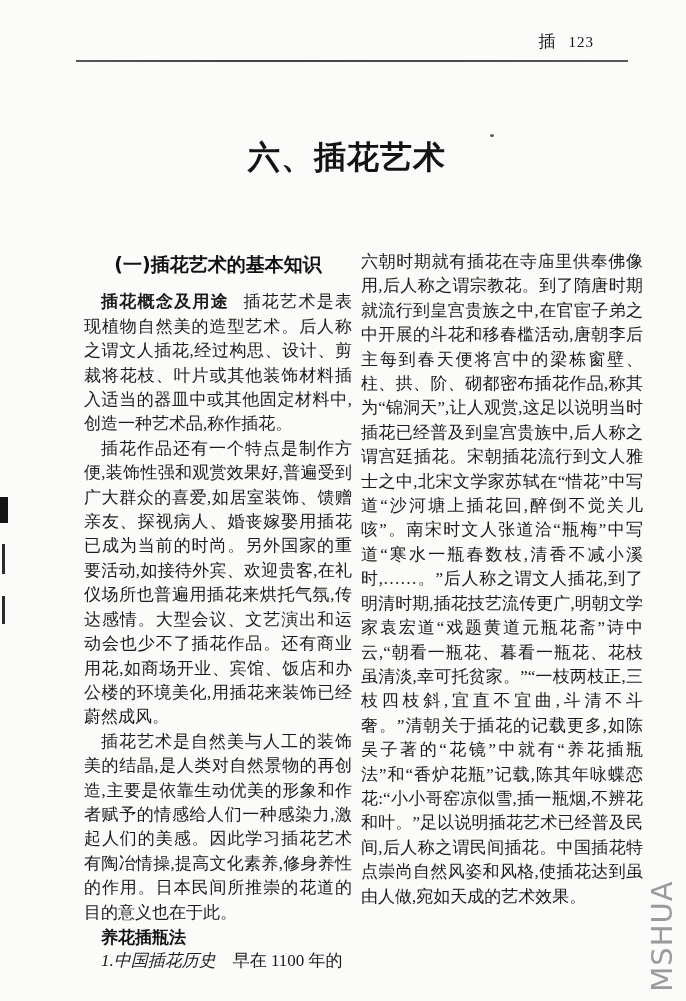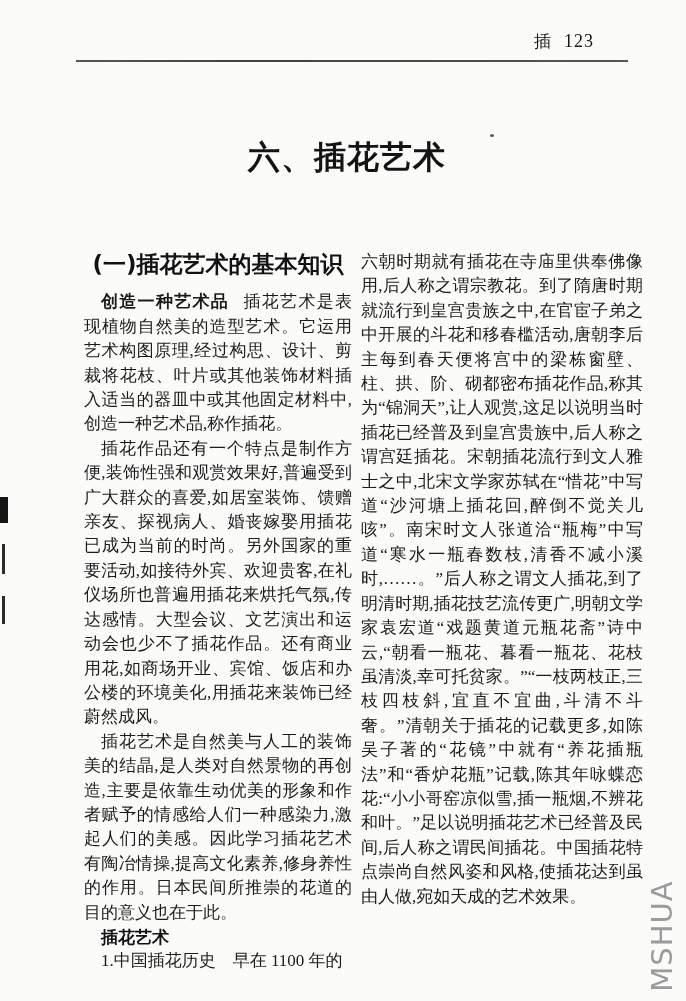--- a/index.html
+++ b/index.html
@@ -10,21 +10,21 @@
     overflow:hidden;
     font-family:"Liberation Serif","DejaVu Serif",serif;
     color:#1b1b1b;
   }
   
   .header{
     position:absolute;top:30px;right:92px;
     display:flex;gap:13px;align-items:baseline;
     font-size:17px;color:#161616;
   }
-  .header .pagenum{font-size:18px;letter-spacing:1px;}
+  .header .pagenum{font-size:15px;letter-spacing:1px;}
   .rule{
     position:absolute;left:76px;top:60px;width:552px;height:2px;
     background:linear-gradient(90deg,#3a3a3a,#222 30%,#2e2e2e 70%,#3a3a3a);
     opacity:.85;
   }
   
   .title{
     position:absolute;top:136px;left:4px;width:100%;
     text-align:center;
     font-family:"DejaVu Sans","Liberation Sans",sans-serif;
@@ -35,34 +35,34 @@
     position:absolute;
     font-size:17px;line-height:24.4px;
     text-align:justify;
   }
   .col-left{left:84px;top:252px;width:268px;}
   .col-right{left:361px;top:250px;width:282px;}
   .section-heading{
     margin:0 0 13px 0;
     text-align:center;white-space:nowrap;
     font-family:"DejaVu Sans","Liberation Sans",sans-serif;
-    font-weight:700;font-size:23px;color:#121212;
+    font-weight:700;font-size:19px;color:#121212;
   }
   .col p{margin:0;text-indent:1em;}
   .runin{
     font-family:"DejaVu Sans","Liberation Sans",sans-serif;
     font-weight:700;margin-right:.85em;
   }
   .subheading{
     margin:0;text-indent:.55em;
     font-family:"DejaVu Sans","Liberation Sans",sans-serif;
     font-weight:700;font-size:17px;line-height:24.4px;color:#121212;
   }
   .p-last{text-indent:.5em;}
-  .lead-gap{margin-right:1em;}
+  .lead-gap{margin-right:1em;font-style:italic;}
   .col-right p{text-indent:0;}
   
   .watermark{
     position:absolute;left:602px;top:921px;width:120px;height:30px;
     transform:rotate(-90deg);
     text-align:center;line-height:30px;
     font-family:"DejaVu Sans","Liberation Sans",sans-serif;
     font-size:29px;letter-spacing:1px;color:#9b9b9b;
   }
   
@@ -83,24 +83,24 @@
   </div>
 
   <div class="rule"></div>
 
   <div class="dot artifact"></div>
 
   <div class="title">六、插花艺术</div>
 
   <div class="col col-left">
     <div class="section-heading">(一)插花艺术的基本知识</div>
-    <p><span class="runin">创造一种艺术品</span><span>插花艺术是表现植物自然美的造型艺术。它运用艺术构图原理,经过构思、设计、剪裁将花枝、叶片或其他装饰材料插入适当的器皿中或其他固定材料中,创造一种艺术品,称作插花。</span></p>
+    <p><span class="runin">插花概念及用途</span><span>插花艺术是表现植物自然美的造型艺术。后人称之谓文人插花,经过构思、设计、剪裁将花枝、叶片或其他装饰材料插入适当的器皿中或其他固定材料中,创造一种艺术品,称作插花。</span></p>
     <p>插花作品还有一个特点是制作方便,装饰性强和观赏效果好,普遍受到广大群众的喜爱,如居室装饰、馈赠亲友、探视病人、婚丧嫁娶用插花已成为当前的时尚。另外国家的重要活动,如接待外宾、欢迎贵客,在礼仪场所也普遍用插花来烘托气氛,传达感情。大型会议、文艺演出和运动会也少不了插花作品。还有商业用花,如商场开业、宾馆、饭店和办公楼的环境美化,用插花来装饰已经蔚然成风。</p>
     <p>插花艺术是自然美与人工的装饰美的结晶,是人类对自然景物的再创造,主要是依靠生动优美的形象和作者赋予的情感给人们一种感染力,激起人们的美感。因此学习插花艺术有陶冶情操,提高文化素养,修身养性的作用。日本民间所推崇的花道的目的意义也在于此。</p>
-    <p class="subheading">插花艺术</p>
+    <p class="subheading">养花插瓶法</p>
     <p class="p-last"><span class="lead-gap">1.中国插花历史</span><span>早在 1100 年的</span></p>
   </div>
 
   <div class="col col-right">
     <p>六朝时期就有插花在寺庙里供奉佛像用,后人称之谓宗教花。到了隋唐时期就流行到皇宫贵族之中,在官宦子弟之中开展的斗花和移春槛活动,唐朝李后主每到春天便将宫中的梁栋窗壁、柱、拱、阶、砌都密布插花作品,称其为“锦洞天”,让人观赏,这足以说明当时插花已经普及到皇宫贵族中,后人称之谓宫廷插花。宋朝插花流行到文人雅士之中,北宋文学家苏轼在“惜花”中写道“沙河塘上插花回,醉倒不觉关儿咳”。南宋时文人张道洽“瓶梅”中写道“寒水一瓶春数枝,清香不减小溪时,……。”后人称之谓文人插花,到了明清时期,插花技艺流传更广,明朝文学家袁宏道“戏题黄道元瓶花斋”诗中云,“朝看一瓶花、暮看一瓶花、花枝虽清淡,幸可托贫家。”“一枝两枝正,三枝四枝斜,宜直不宜曲,斗清不斗奢。”清朝关于插花的记载更多,如陈吴子著的“花镜”中就有“养花插瓶法”和“香炉花瓶”记载,陈其年咏蝶恋花:“小小哥窑凉似雪,插一瓶烟,不辨花和叶。”足以说明插花艺术已经普及民间,后人称之谓民间插花。中国插花特点崇尚自然风姿和风格,使插花达到虽由人做,宛如天成的艺术效果。</p>
   </div>
 
   <div class="watermark">MSHUA</div>
 
   <div class="artifact mark1"></div>

